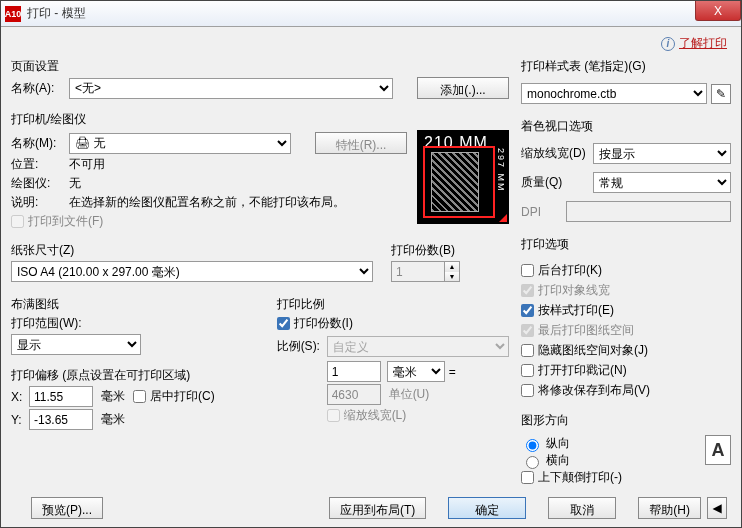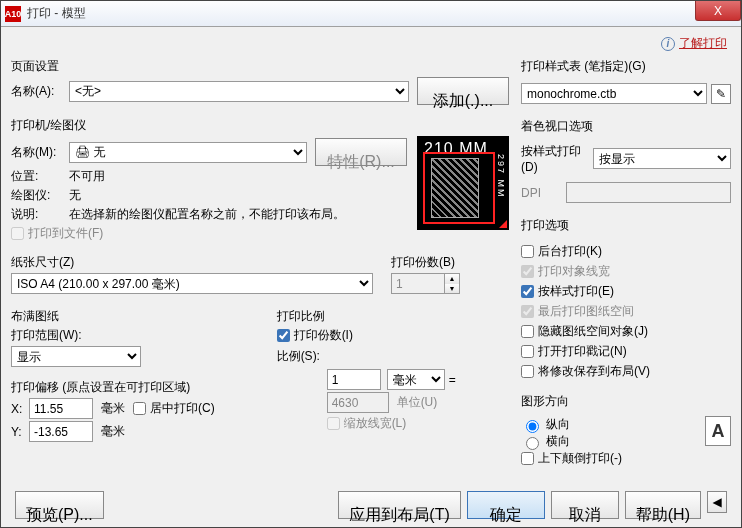--- a/index.html
+++ b/index.html
@@ -15,21 +15,21 @@
 .link { color: #b91c1c; text-decoration: underline; cursor: pointer; }
 .cols { flex: 1; display: flex; gap: 12px; }
 .leftcol { flex: 1; display: flex; flex-direction: column; gap: 4px; }
 .rightcol { width: 210px; display: flex; flex-direction: column; gap: 4px; }
 .group-label { color: #000; margin-bottom: 2px; }
 .row { display: flex; align-items: center; margin: 2px 0; }
 .lbl { width: 58px; }
 .lbl2 { width: 72px; }
 select, input[type=text] { border: 1px solid #999; background: #fff; height: 21px; padding: 1px 4px; font-size: 12px; }
 select { padding: 1px 1px; }
-button { border: 1px solid #888; background: linear-gradient(#fdfdfd,#e6e6e6); height: 22px; padding: 13px 10px; cursor: pointer; font-size: 16px; }
+button { border: 1px solid #888; background: linear-gradient(#fdfdfd,#e6e6e6); height: 22px; padding: 4px 10px; cursor: pointer; font-size: 12px; margin-left: 16px; }
 button.primary { border: 1px solid #3a74b8; background: linear-gradient(#eaf3fb,#c8e0f5); }
 .preview { width: 92px; height: 94px; background: #000; margin-left: 10px; position: relative; }
 .preview .sheet-label { position: absolute; top: 4px; left: 7px; color: #fff; font-size: 16px; letter-spacing: 1px; }
 .preview .rside { position: absolute; right: 3px; top: 18px; color: #fff; font-size: 9px; writing-mode: vertical-rl; letter-spacing: 2px; }
 .preview .outer { border: 2px solid #f22; position: absolute; left: 6px; top: 16px; width: 72px; height: 72px; }
 .preview .inner { position: absolute; left: 14px; top: 22px; width: 48px; height: 60px; background: repeating-linear-gradient(45deg,#888,#888 2px,#000 2px,#000 5px); border: 1px solid #aaa; }
 .preview .tri { position: absolute; right: 2px; bottom: 2px; width: 0; height: 0; border-left: 8px solid transparent; border-bottom: 8px solid #f22; }
 .checkbox { display: flex; align-items: center; gap: 4px; cursor: pointer; }
 .checkbox input { margin: 0; }
 .radio { display: flex; align-items: center; gap: 4px; cursor: pointer; }
@@ -159,31 +159,32 @@
           </div>
 
           <div class="subright">
             <div class="group-label">打印比例</div>
             <label class="checkbox">
                 <input type="checkbox" checked="" class="checked" style="">
                 <span>打印份数(I)</span>
               </label>
             <div class="row" style="margin-top:4px">
               <span style="width:50px">比例(S):</span>
+              <select class="disabled" disabled="" style="flex:1;background:#f0f0f0"><option>自定义</option></select>
             </div>
             <div class="row" style="margin-top:4px">
               <span style="width:50px"></span>
               <input type="text" style="width: 54px;" value="1">
               <span style="width:6px"></span>
               <select style="width:58px"><option>毫米</option></select>
               <span style="margin-left:4px">=</span>
             </div>
             <div class="row">
               <span style="width:50px"></span>
-              <input type="text" readonly="" class="disabled" style="width: 62px; background: rgb(240, 240, 240);" value="4630">
+              <input type="text" readonly="" class="disabled" style="width: 54px; background: rgb(240, 240, 240);" value="4630">
               <span style="margin-left:8px" class="disabled">单位(U)</span>
             </div>
             <div class="row">
               <span style="width:50px"></span>
               <label class="checkbox disabled">
                   <input type="checkbox" disabled="" style="">
                   <span>缩放线宽(L)</span>
                 </label>
             </div>
           </div>
@@ -195,22 +196,26 @@
         <div class="row">
           <select style="flex:1"><option>monochrome.ctb</option></select>
           <span style="width:4px"></span>
           <div class="icon-sq">
               <span>✎</span>
             </div>
         </div>
 
         <div class="group-label" style="margin-top:8px">着色视口选项</div>
         <div class="row">
-            <span class="lbl2">按样式打印(D)</span>
+            <span class="lbl2">缩放线宽(D)</span>
             <select style="flex:1"><option>按显示</option></select>
+          </div>
+        <div class="row">
+            <span class="lbl2">质量(Q)</span>
+            <select style="flex:1"><option>常规</option></select>
           </div>
         <div class="row">
             <span class="lbl2 disabled">DPI</span>
             <input type="text" disabled="" style="flex: 1 1 0%; background: rgb(240, 240, 240);" value="">
           </div>
 
         <div class="group-label" style="margin-top:8px">打印选项</div>
         <div class="opts">
           <label class="checkbox">
               <input type="checkbox" style="">

